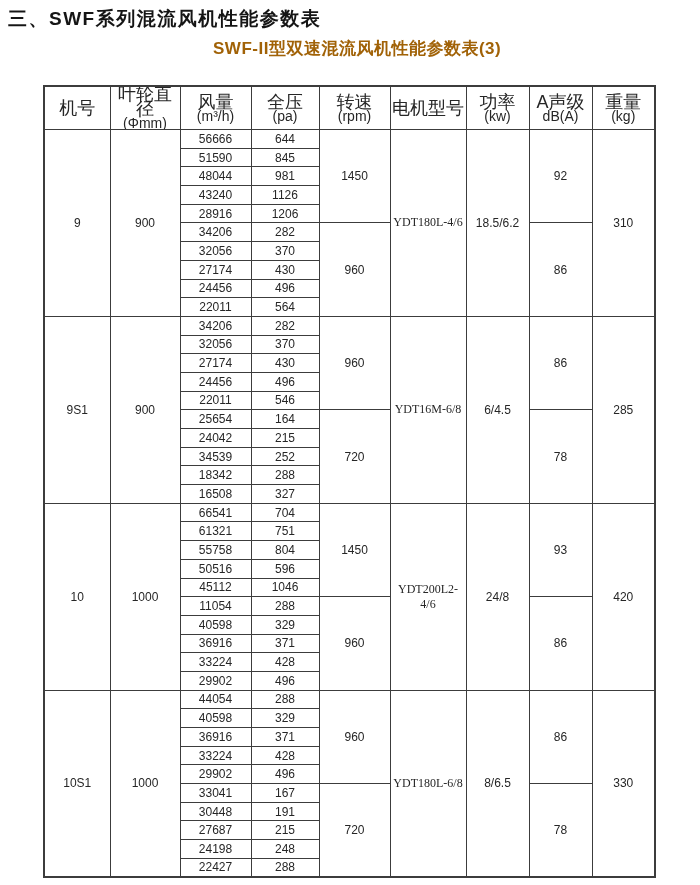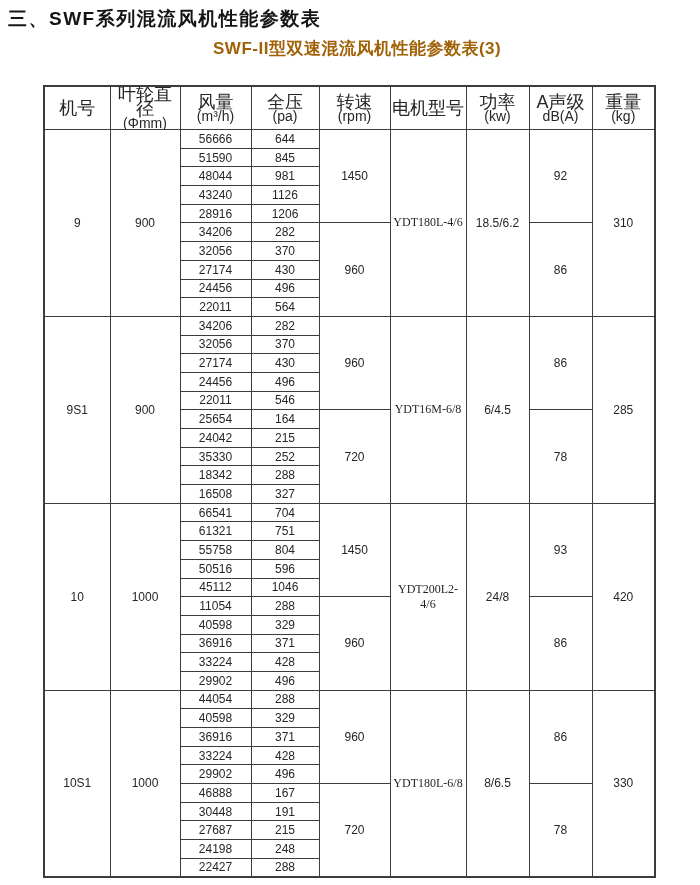--- a/index.html
+++ b/index.html
@@ -179,21 +179,21 @@
           <td>25654</td>
           <td>164</td>
           <td rowspan="5">720</td>
           <td rowspan="5">78</td>
         </tr>
         <tr>
           <td>24042</td>
           <td>215</td>
         </tr>
         <tr>
-          <td>35330</td>
+          <td>34539</td>
           <td>252</td>
         </tr>
         <tr>
           <td>18342</td>
           <td>288</td>
         </tr>
         <tr>
           <td>16508</td>
           <td>327</td>
         </tr>
@@ -267,21 +267,21 @@
         </tr>
         <tr>
           <td>33224</td>
           <td>428</td>
         </tr>
         <tr>
           <td>29902</td>
           <td>496</td>
         </tr>
         <tr>
-          <td>46888</td>
+          <td>33041</td>
           <td>167</td>
           <td rowspan="5">720</td>
           <td rowspan="5">78</td>
         </tr>
         <tr>
           <td>30448</td>
           <td>191</td>
         </tr>
         <tr>
           <td>27687</td>

